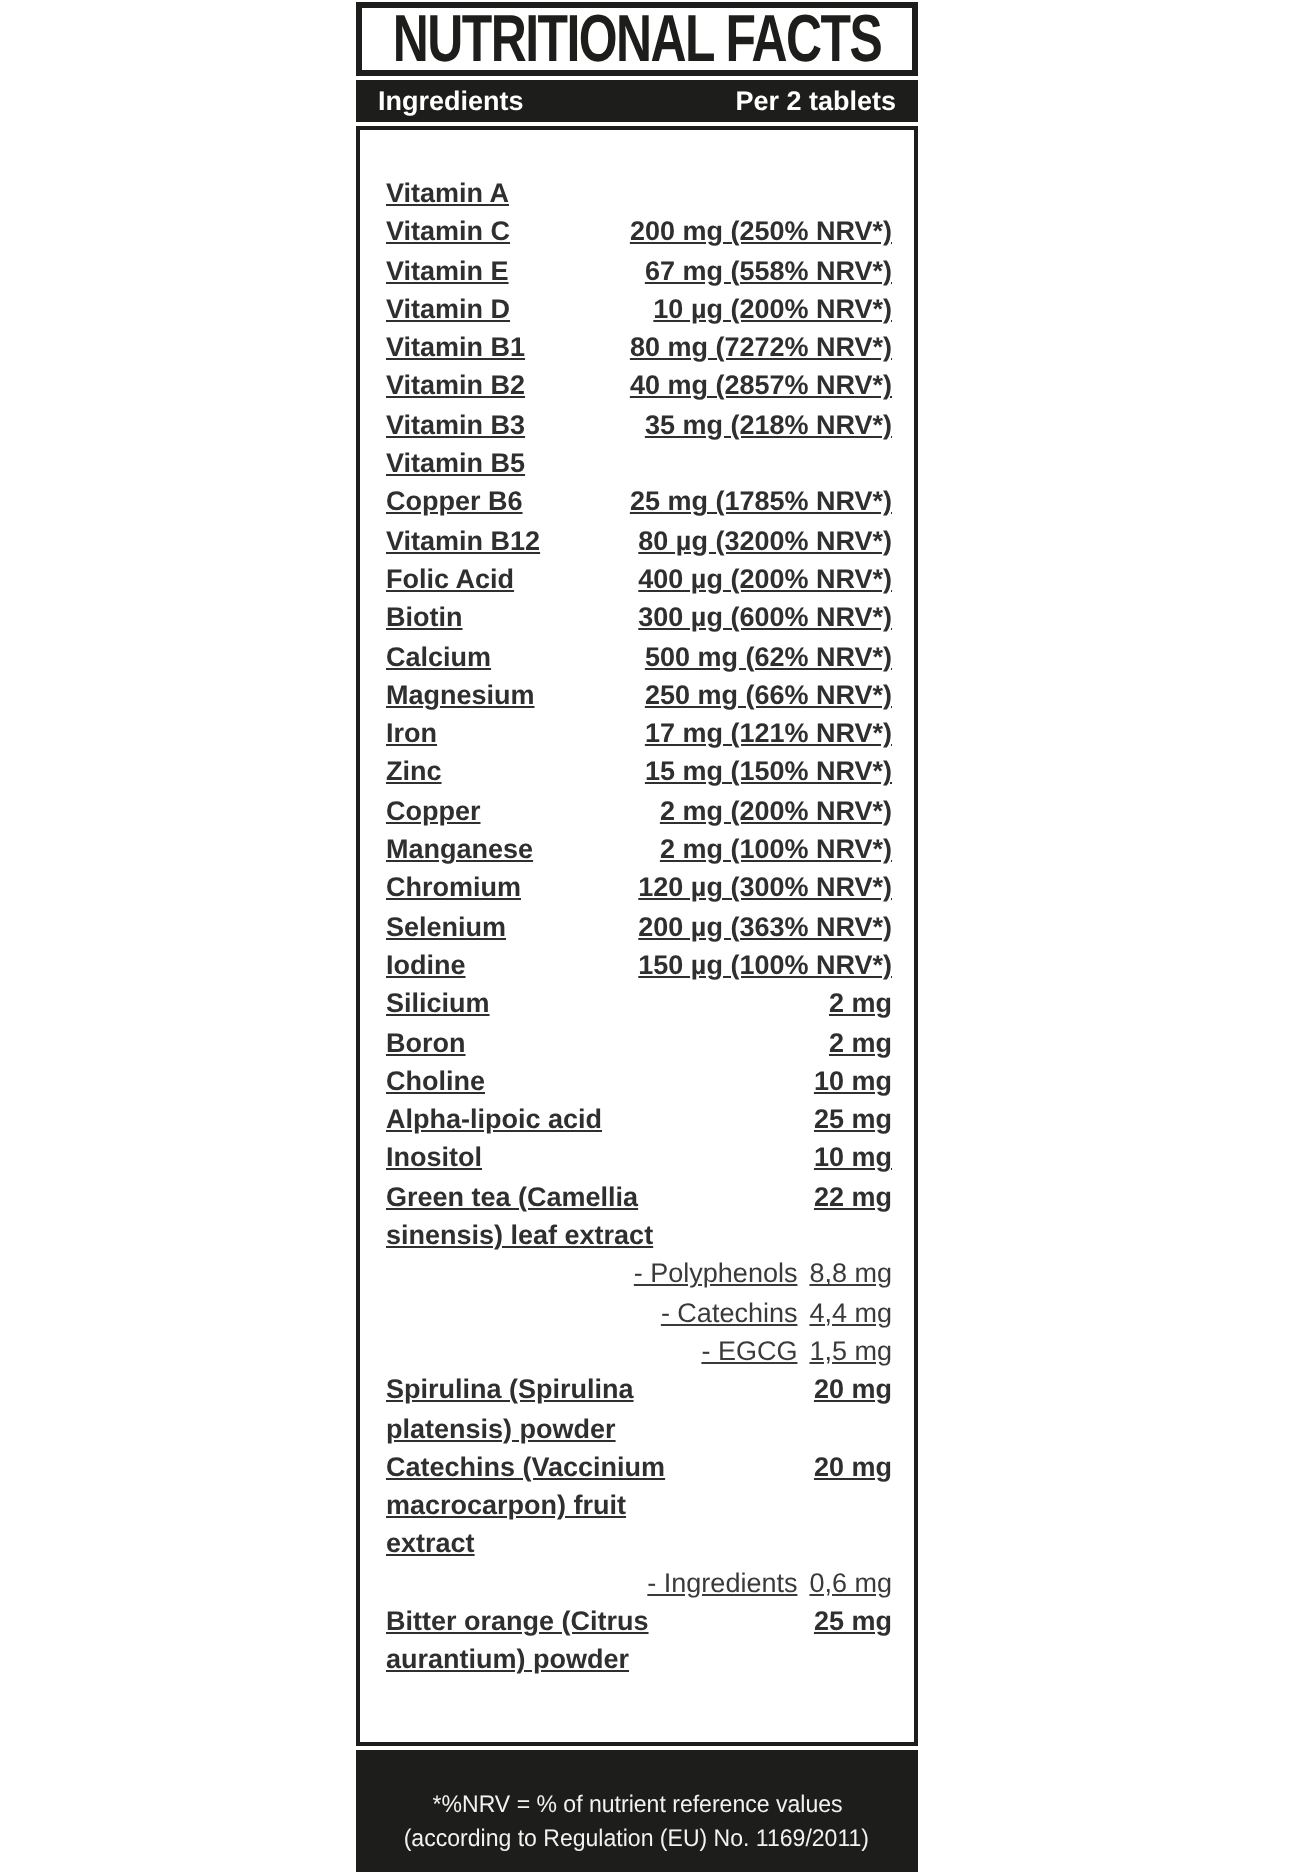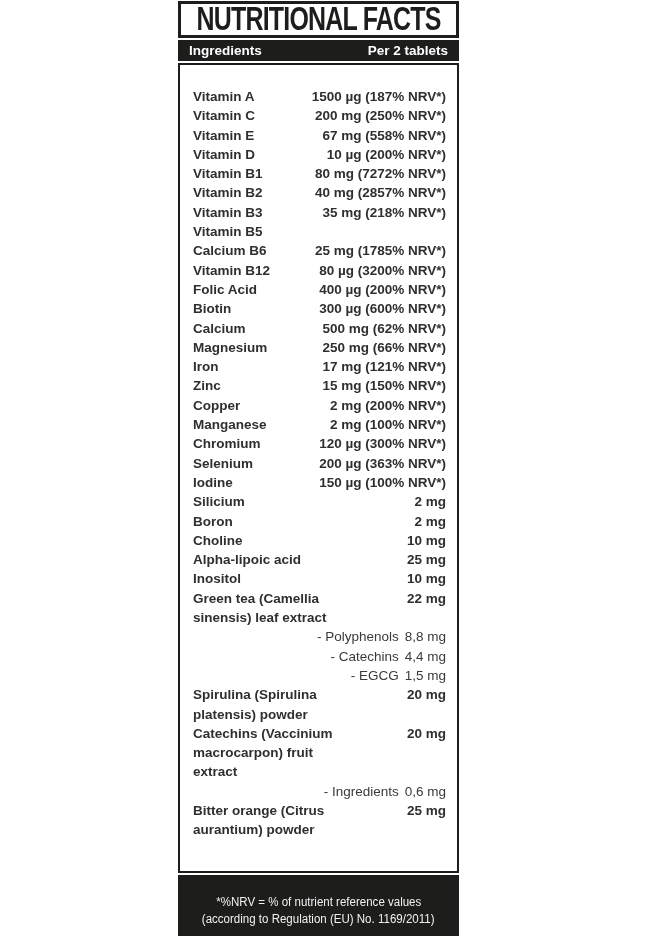--- a/index.html
+++ b/index.html
@@ -56,20 +56,21 @@
     overflow:hidden;
   }
   .row{
     display:flex;
     justify-content:space-between;
     align-items:flex-start;
     font-size:13.5px;
     line-height:19.3px;
     font-weight:bold;
     color:var(--text);
+    text-decoration:underline;
   }
   .row .name{
     white-space:pre-line;
     text-align:left;
   }
   .row .value{
     white-space:nowrap;
     text-align:right;
     padding-left:6px;
   }
@@ -108,21 +109,20 @@
 
   <div class="col-header">
     <span>Ingredients</span>
     <span>Per 2 tablets</span>
   </div>
 
   <div class="body-box">
 
   <div class="row">
         <span class="name">Vitamin A</span>
-        <span class="value">1500 µg (187% NRV*)</span>
       </div>
       <div class="row">
         <span class="name">Vitamin C</span>
         <span class="value">200 mg (250% NRV*)</span>
       </div>
       <div class="row">
         <span class="name">Vitamin E</span>
         <span class="value">67 mg (558% NRV*)</span>
       </div>
       <div class="row">
@@ -138,21 +138,21 @@
         <span class="value">40 mg (2857% NRV*)</span>
       </div>
       <div class="row">
         <span class="name">Vitamin B3</span>
         <span class="value">35 mg (218% NRV*)</span>
       </div>
       <div class="row">
         <span class="name">Vitamin B5</span>
       </div>
       <div class="row">
-        <span class="name">Calcium B6</span>
+        <span class="name">Copper B6</span>
         <span class="value">25 mg (1785% NRV*)</span>
       </div>
       <div class="row">
         <span class="name">Vitamin B12</span>
         <span class="value">80 µg (3200% NRV*)</span>
       </div>
       <div class="row">
         <span class="name">Folic Acid</span>
         <span class="value">400 µg (200% NRV*)</span>
       </div>

